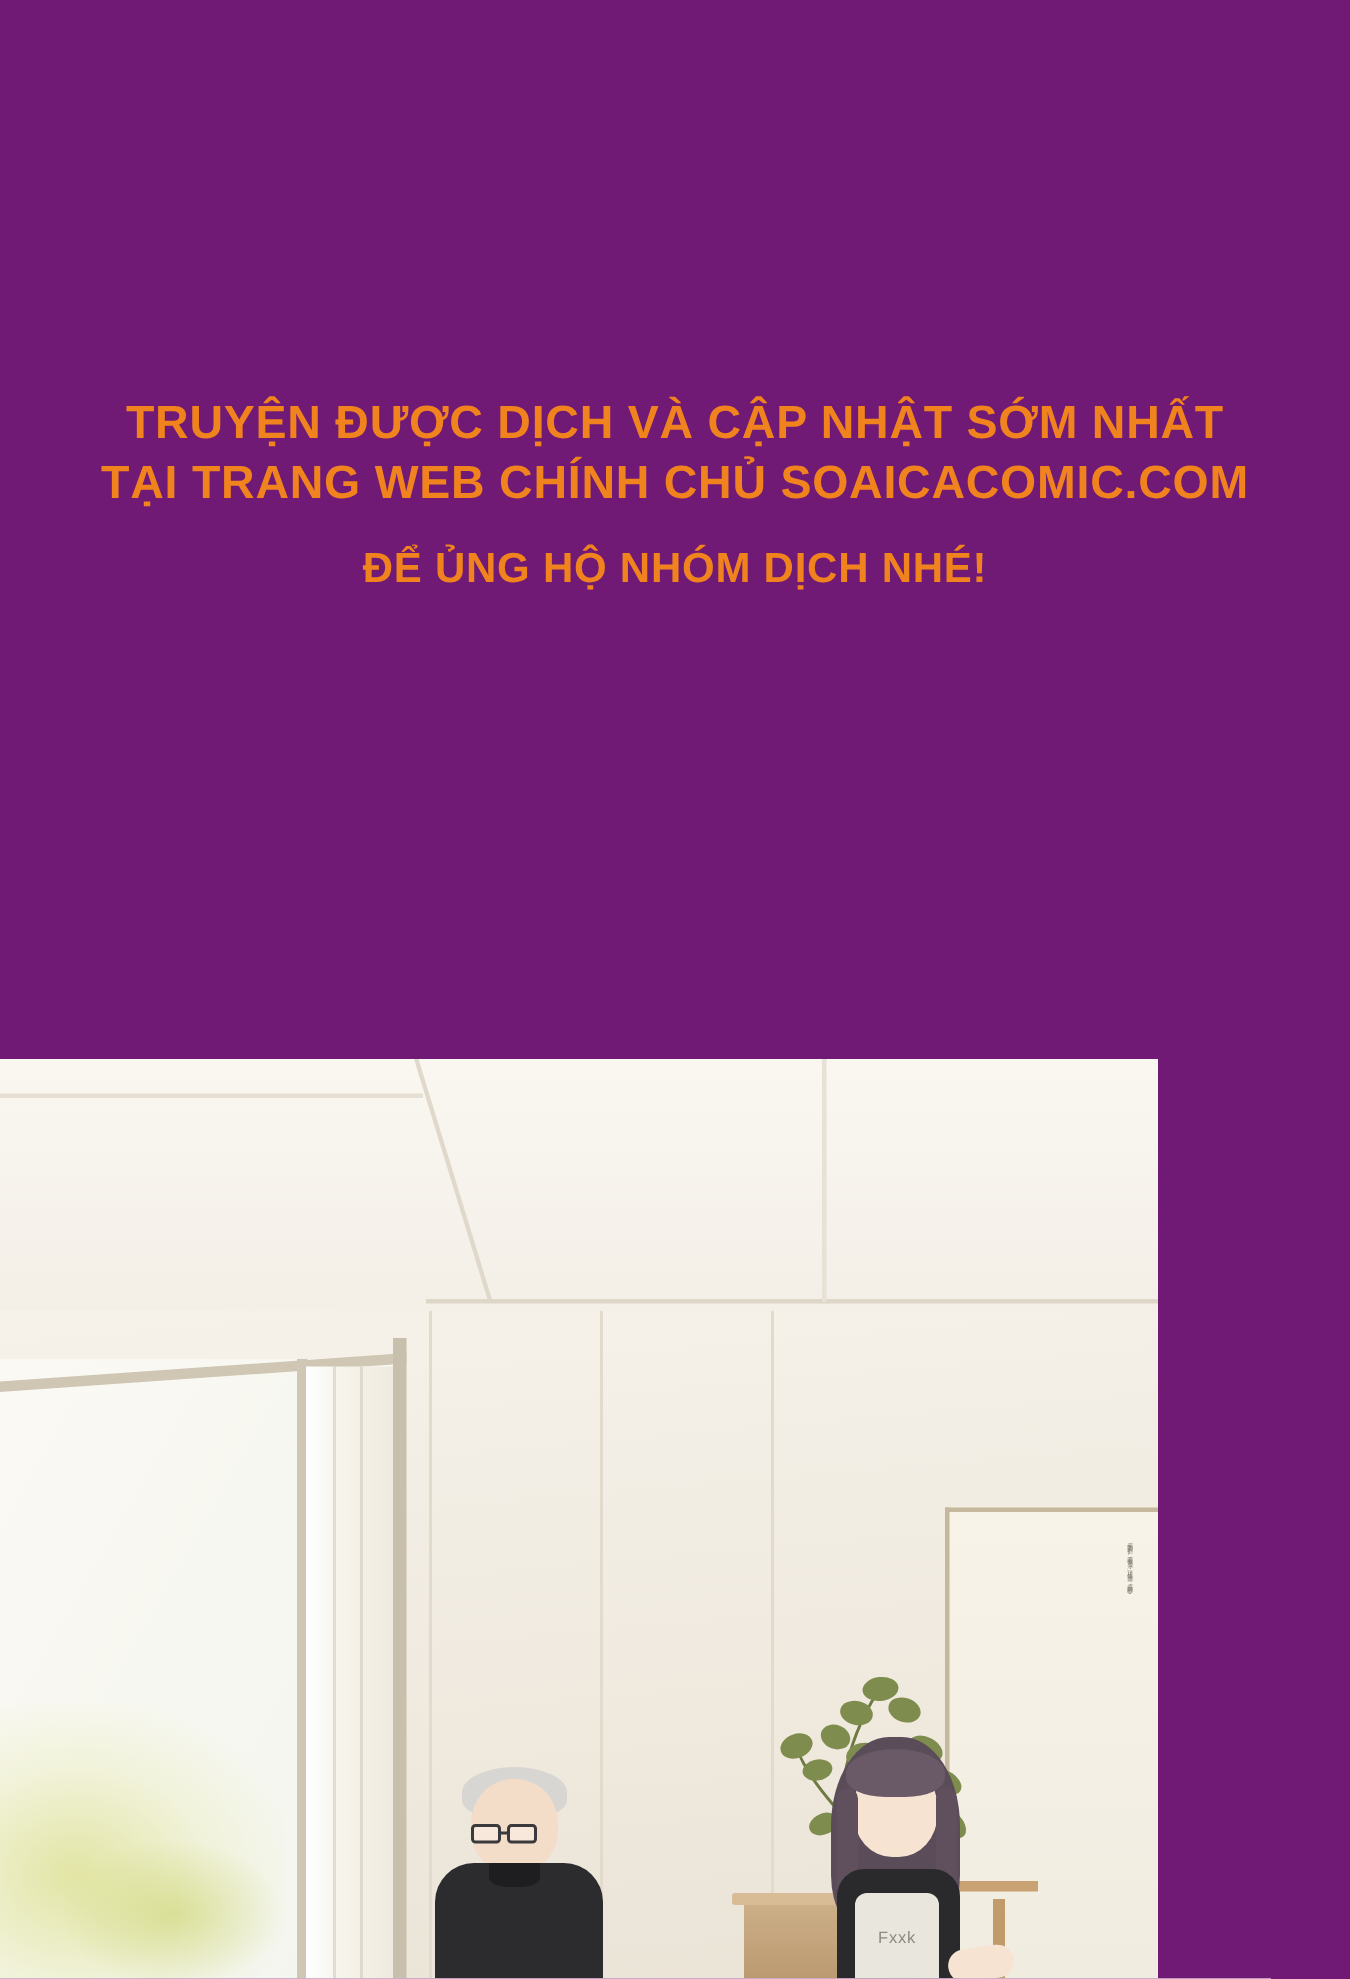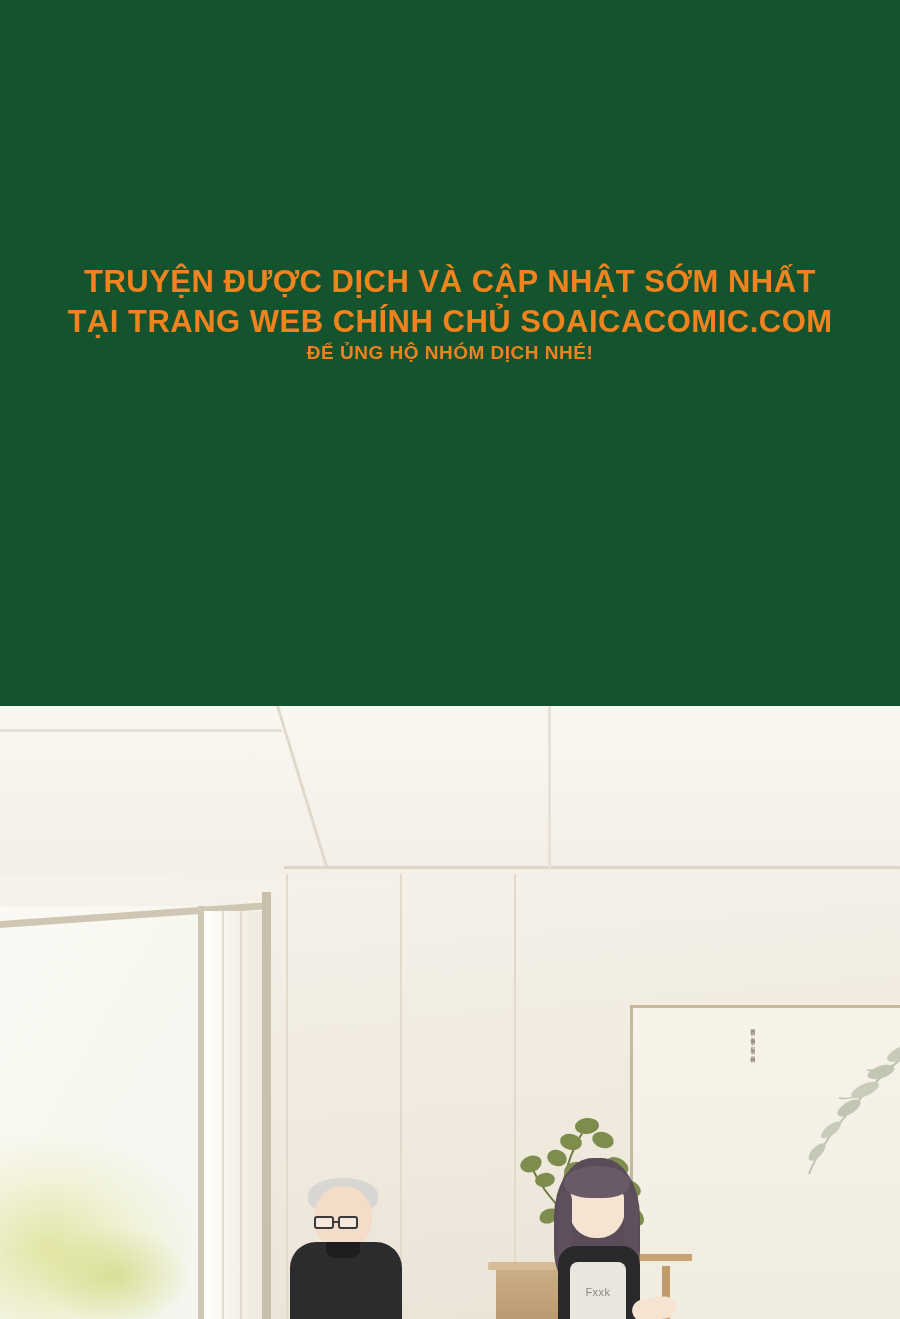--- a/index.html
+++ b/index.html
@@ -5,21 +5,21 @@
   * { box-sizing: border-box; }
   html, body {
     margin: 0; padding: 0;
     background: #ffffff;
     font-family: "Liberation Sans", sans-serif;
   }
   #page {
     position: relative;
     width: 900px;
     height: 1319px;
-    background: #14532d;
+    background: #701a75;
     overflow: hidden;
   }
 
   
   .credit-block {
     position: absolute;
     left: 0;
     top: 262px;
     width: 900px;
     text-align: center;
@@ -30,28 +30,28 @@
     display: block;
     font-weight: bold;
     font-size: 30px;
     color: #F0831E;
     text-transform: uppercase;
     white-space: nowrap;
   }
   .credit-line.l1 { font-size: 31px; }
   .credit-line.l2 { font-size: 31px; }
   .credit-line.l3 { font-size: 28px; }
-  .credit-line.l4 { font-size: 19px; }
+  .credit-line.l4 { font-size: 28px; margin-top: 20px; }
 
   
   .panel {
     position: absolute;
     left: 0;
     top: 706px;
-    width: 900px;
+    width: 772px;
     height: 613px;
     overflow: hidden;
     background: #FDFBF7;
   }
 
   
   .ceiling {
     position: absolute;
     left: 0; top: 0; width: 900px; height: 175px;
     background: linear-gradient(180deg, #FAF7F1 0%, #F3EFE7 100%);

